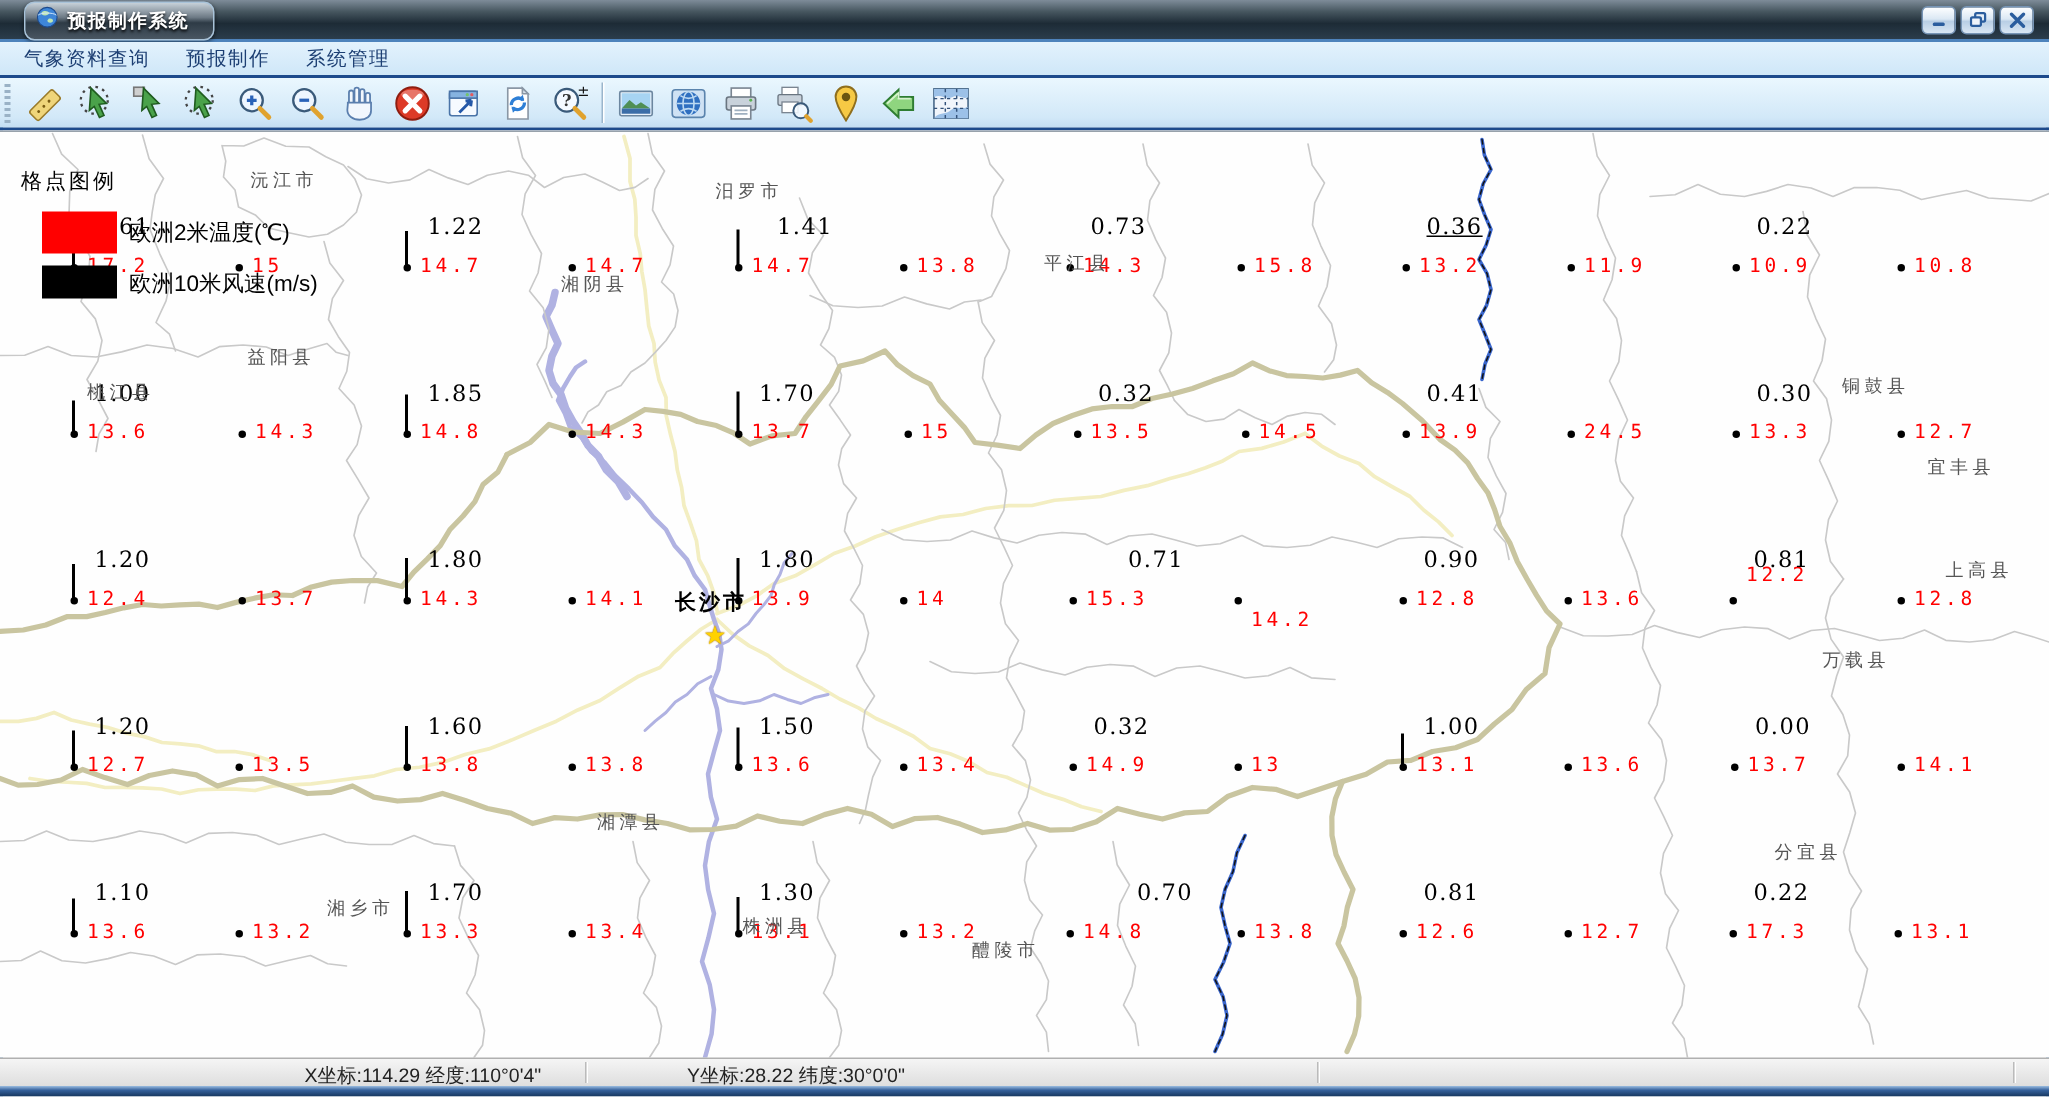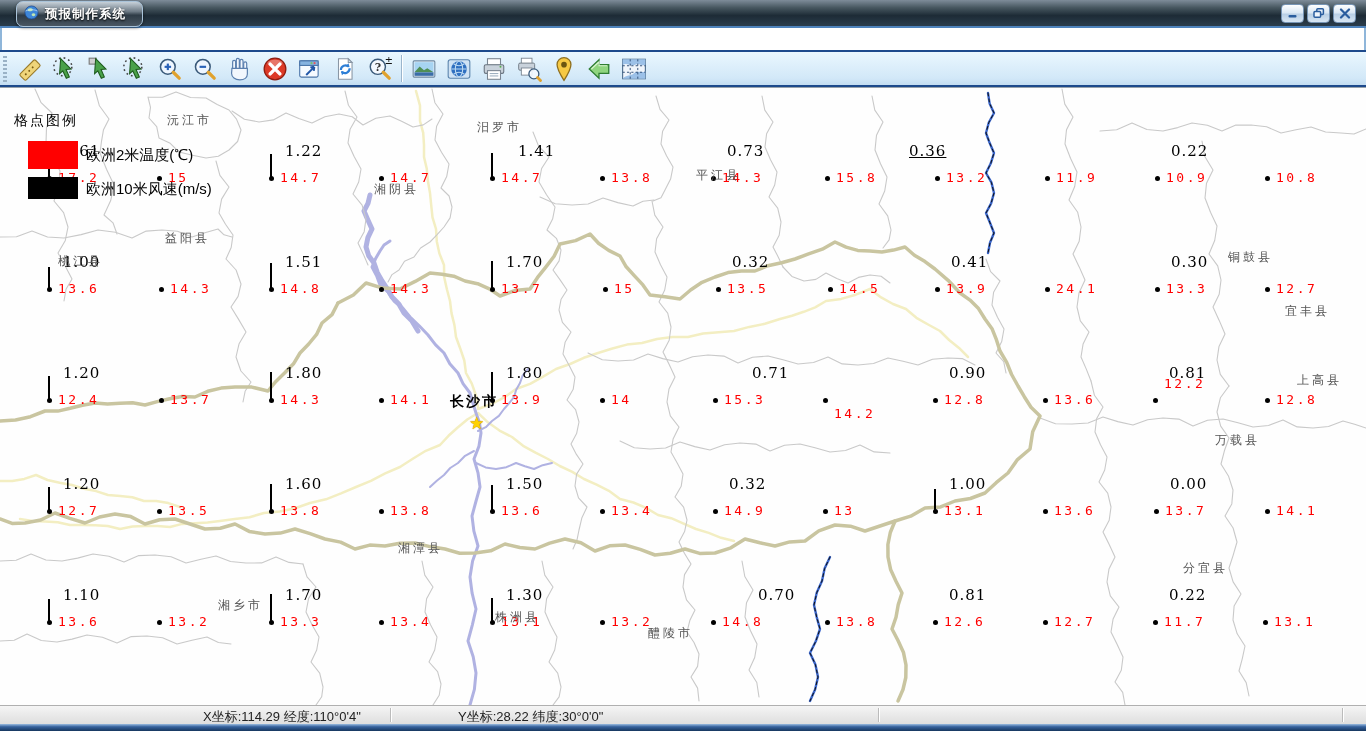--- a/index.html
+++ b/index.html
@@ -99,20 +99,25 @@
           </svg>
       </div>
       <div class="win-btn">
         <svg width="12" height="11" viewBox="0 0 12 11">
             <path d="M2,1.5 L10,9.5 M10,1.5 L2,9.5" stroke="#2a5d9e" stroke-width="2.2" stroke-linecap="round"></path>
           </svg>
       </div>
     </div>
   </div>
 
+  <div id="menubar">
+    <span class="menu-item">气象资料查询</span>
+    <span class="menu-item">预报制作</span>
+    <span class="menu-item">系统管理</span>
+  </div>
 
   <div id="toolbar">
     <div id="tb-grip"></div>
 
   <div class="tb-btn">
         <svg viewBox="0 0 24 24">
           <g transform="rotate(-45 12 13)">
             <rect x="2" y="9" width="20" height="8" rx="1.5" fill="#efd57a" stroke="#9a7b2a"></rect>
             <circle cx="6.5" cy="13" r="0.9" fill="#7a5c12"></circle>
             <circle cx="11" cy="13" r="0.9" fill="#7a5c12"></circle>
@@ -360,21 +365,21 @@
           <span class="temp" style="left: 722px; top: 82px;">14.3</span>
           <span class="wind" style="left: 727px; top: 54px;">0.73</span>
         </div>
         <div>
           <div class="dot" style="left: 824.5px; top: 87.5px;"></div>
           <span class="temp" style="left: 836px; top: 82px;">15.8</span>
         </div>
         <div>
           <div class="dot" style="left: 934.5px; top: 87.5px;"></div>
           <span class="temp" style="left: 946px; top: 82px;">13.2</span>
-          <span class="wind" style="left: 909px; top: 54px; text-decoration: underline;">0.36</span>
+          <span class="wind" style="left: 951px; top: 54px; text-decoration: underline;">0.36</span>
         </div>
         <div>
           <div class="dot" style="left: 1044.5px; top: 87.5px;"></div>
           <span class="temp" style="left: 1056px; top: 82px;">11.9</span>
         </div>
         <div>
           <div class="dot" style="left: 1154.5px; top: 87.5px;"></div>
           <span class="temp" style="left: 1166px; top: 82px;">10.9</span>
           <span class="wind" style="left: 1171px; top: 54px;">0.22</span>
         </div>
@@ -389,21 +394,21 @@
           <span class="wind" style="left: 63px; top: 165px;">1.00</span>
         </div>
         <div>
           <div class="dot" style="left: 158.5px; top: 198.5px;"></div>
           <span class="temp" style="left: 170px; top: 193px;">14.3</span>
         </div>
         <div>
           <div class="barb" style="left: 270.3px; top: 175px; height: 26px;"></div>
           <div class="dot" style="left: 268.5px; top: 198.5px;"></div>
           <span class="temp" style="left: 280px; top: 193px;">14.8</span>
-          <span class="wind" style="left: 285px; top: 165px;">1.51</span>
+          <span class="wind" style="left: 285px; top: 165px;">1.85</span>
         </div>
         <div>
           <div class="dot" style="left: 378.5px; top: 198.5px;"></div>
           <span class="temp" style="left: 390px; top: 193px;">14.3</span>
         </div>
         <div>
           <div class="barb" style="left: 491.3px; top: 173px; height: 28px;"></div>
           <div class="dot" style="left: 489.5px; top: 198.5px;"></div>
           <span class="temp" style="left: 501px; top: 193px;">13.7</span>
           <span class="wind" style="left: 506px; top: 165px;">1.70</span>
@@ -421,21 +426,21 @@
           <div class="dot" style="left: 827.5px; top: 198.5px;"></div>
           <span class="temp" style="left: 839px; top: 193px;">14.5</span>
         </div>
         <div>
           <div class="dot" style="left: 934.5px; top: 198.5px;"></div>
           <span class="temp" style="left: 946px; top: 193px;">13.9</span>
           <span class="wind" style="left: 951px; top: 165px;">0.41</span>
         </div>
         <div>
           <div class="dot" style="left: 1044.5px; top: 198.5px;"></div>
-          <span class="temp" style="left: 1056px; top: 193px;">24.1</span>
+          <span class="temp" style="left: 1056px; top: 193px;">24.5</span>
         </div>
         <div>
           <div class="dot" style="left: 1154.5px; top: 198.5px;"></div>
           <span class="temp" style="left: 1166px; top: 193px;">13.3</span>
           <span class="wind" style="left: 1171px; top: 165px;">0.30</span>
         </div>
         <div>
           <div class="dot" style="left: 1264.5px; top: 198.5px;"></div>
           <span class="temp" style="left: 1276px; top: 193px;">12.7</span>
         </div>
@@ -597,21 +602,21 @@
           <div class="dot" style="left: 932.5px; top: 531.5px;"></div>
           <span class="temp" style="left: 944px; top: 526px;">12.6</span>
           <span class="wind" style="left: 949px; top: 498px;">0.81</span>
         </div>
         <div>
           <div class="dot" style="left: 1042.5px; top: 531.5px;"></div>
           <span class="temp" style="left: 1054px; top: 526px;">12.7</span>
         </div>
         <div>
           <div class="dot" style="left: 1152.5px; top: 531.5px;"></div>
-          <span class="temp" style="left: 1164px; top: 526px;">11.7</span>
+          <span class="temp" style="left: 1164px; top: 526px;">17.3</span>
           <span class="wind" style="left: 1169px; top: 498px;">0.22</span>
         </div>
         <div>
           <div class="dot" style="left: 1262.5px; top: 531.5px;"></div>
           <span class="temp" style="left: 1274px; top: 526px;">13.1</span>
         </div>
       </div>
     <div id="labels-layer">
         <span class="city-label" style="left: 167px; top: 24px;">沅江市</span>
         <span class="city-label" style="left: 477px; top: 31px;">汨罗市</span>

